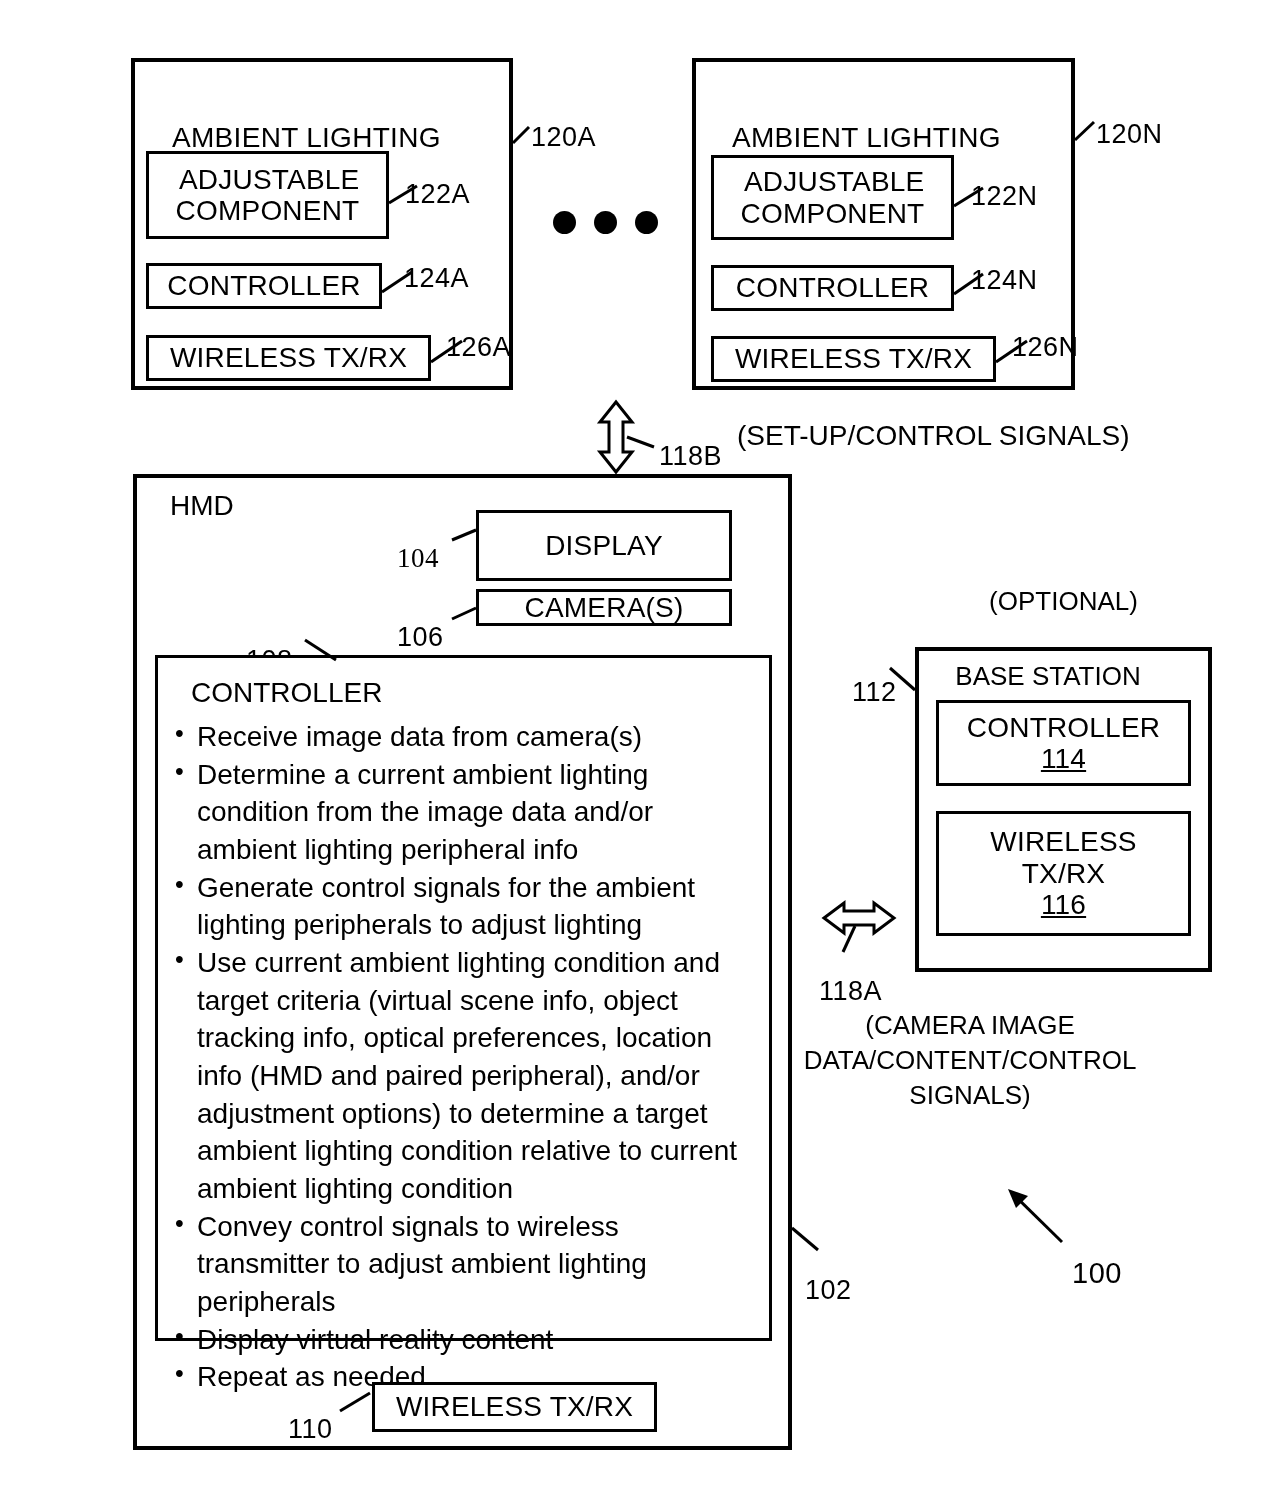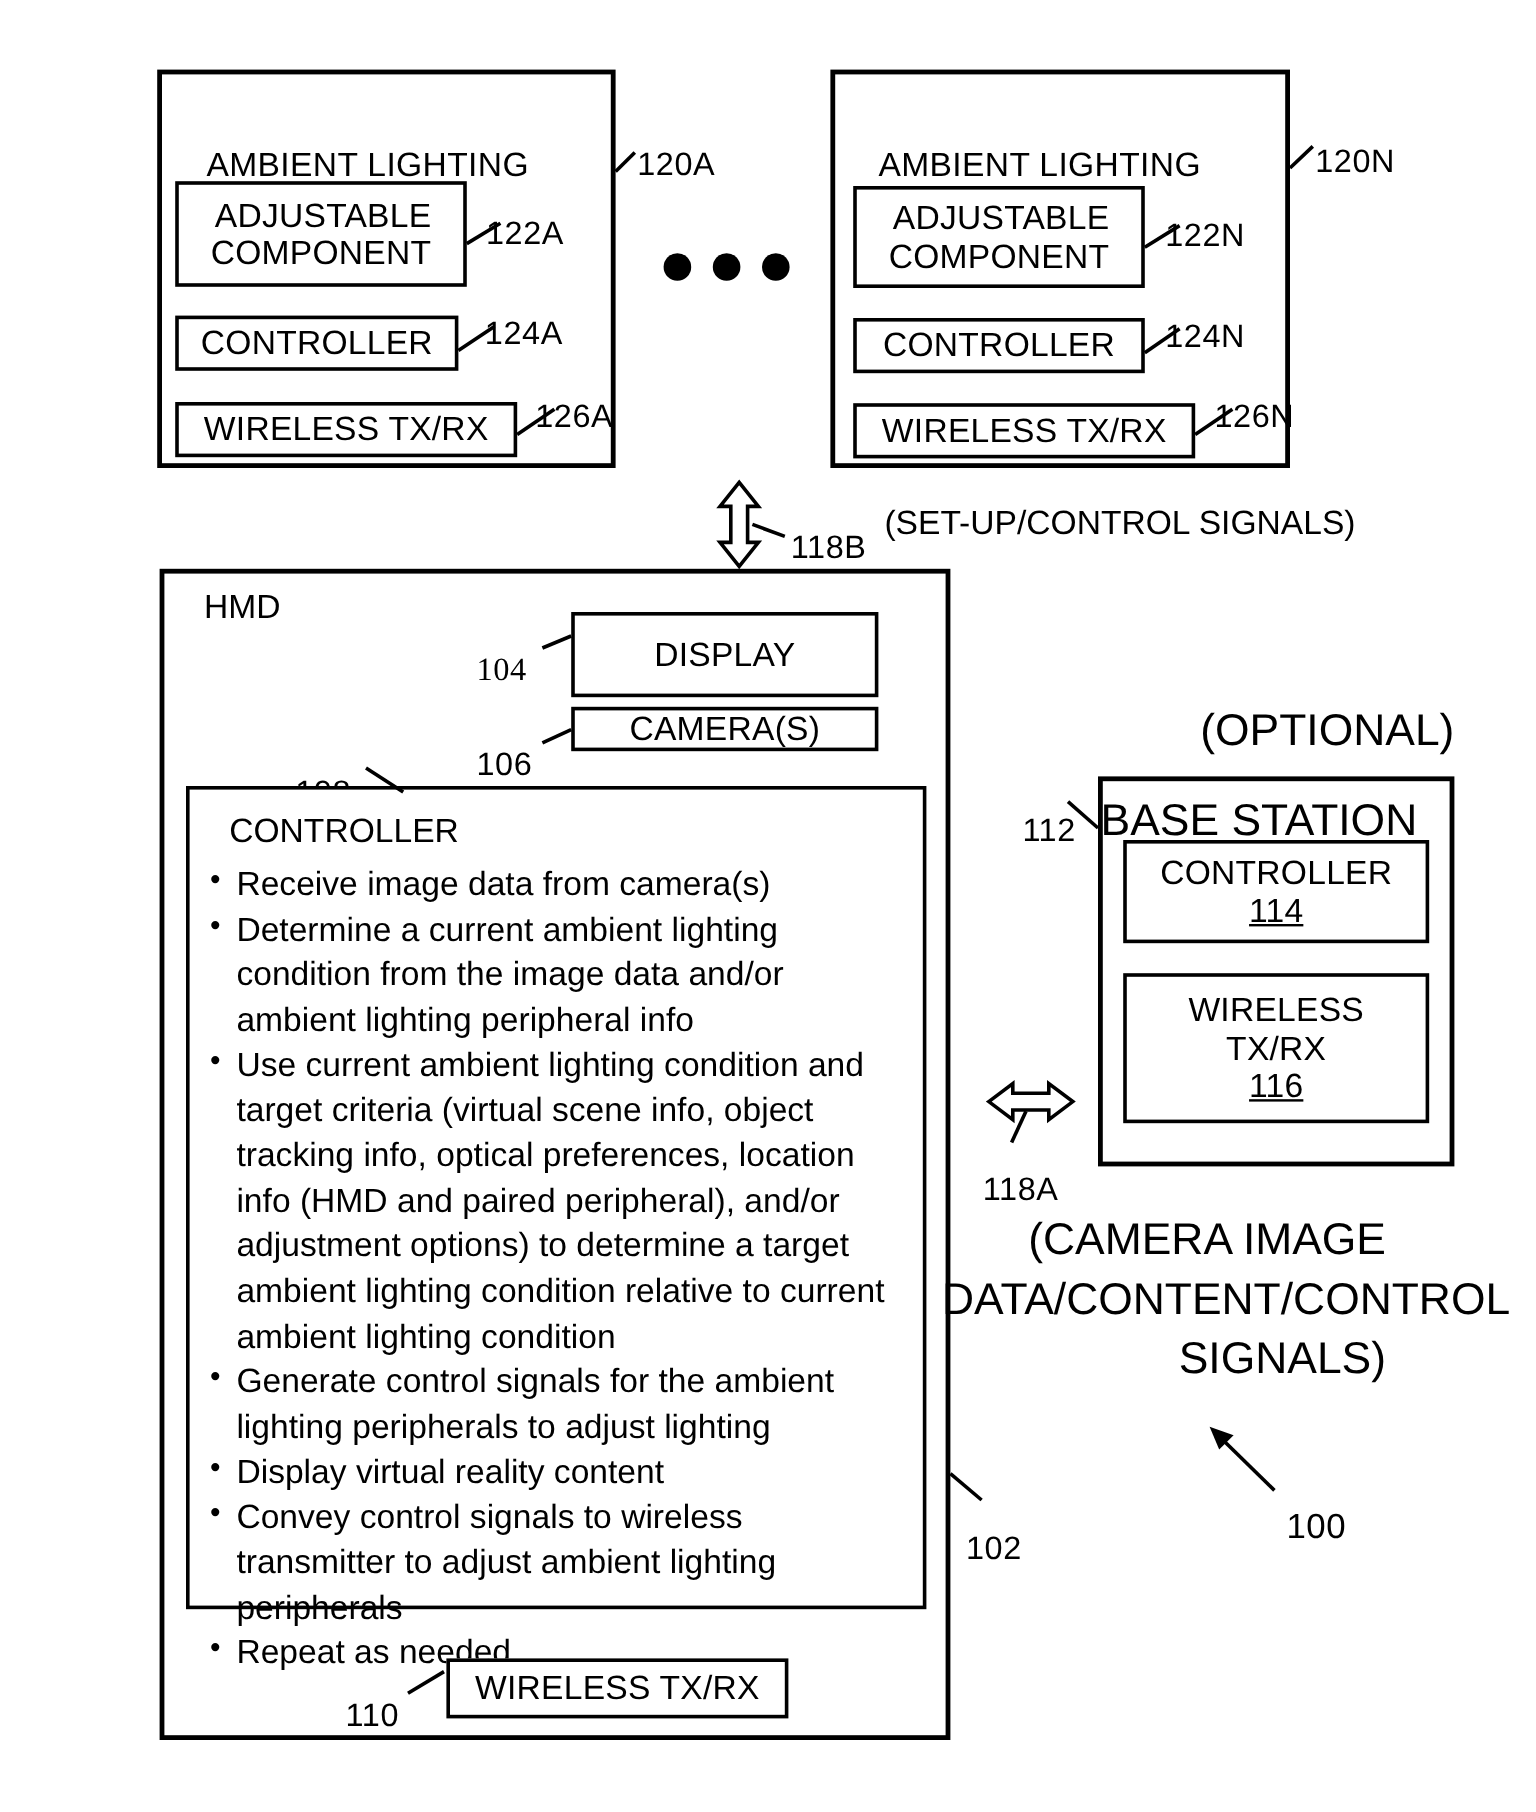--- a/index.html
+++ b/index.html
@@ -97,22 +97,22 @@
   .ctrl-list li::before {
     content: "\2022";
     position: absolute;
     left: 0px;
     top: -1px;
     font-size: 25px;
   }
   .ul { text-decoration: underline; }
   .centercap {
     position: absolute;
-    text-align: right;
-    font-size: 37px;
+    text-align: center;
+    font-size: 26px;
     line-height: 1.34;
     white-space: pre-line;
   }
 </style>
 </head>
 <body>
 
 <div id="figure">
 
   <div class="box" style="left:131px; top:58px; width:382px; height:332px;"></div>
@@ -162,24 +162,24 @@
   <div class="ref" style="left:397px; top:603px;">106</div>
 
   <div class="ref" style="left:246px; top:626px;">108</div>
 
   <div class="box" style="left:155px; top:655px; width:617px; height:686px; border-width:3px;"></div>
   <div class="lbl" style="left:191px; top:678px; font-size:28px;">CONTROLLER</div>
 
   <ul class="ctrl-list" style="left:175px; top:718px; width:580px;">
     <li>Receive image data from camera(s)</li>
     <li>Determine a current ambient lighting condition from the image data and/or ambient lighting peripheral info</li>
+    <li>Generate control signals for the ambient lighting peripherals to adjust lighting</li>
     <li>Use current ambient lighting condition and target criteria (virtual scene info, object tracking info, optical preferences, location info (HMD and paired peripheral), and/or adjustment options) to determine a target ambient lighting condition relative to current ambient lighting condition</li>
-    <li>Generate control signals for the ambient lighting peripherals to adjust lighting</li>
+    <li>Convey control signals to wireless transmitter to adjust ambient lighting peripherals</li>
     <li>Display virtual reality content</li>
-    <li>Convey control signals to wireless transmitter to adjust ambient lighting peripherals</li>
     <li>Repeat as needed</li>
   </ul>
 
   <div class="innerbox boxtext" style="left:372px; top:1382px; width:285px; height:50px;">WIRELESS TX/RX</div>
   <div class="ref" style="left:288px; top:1395px;">110</div>
 
   <div class="ref" style="left:805px; top:1256px;">102</div>
 
   <div class="centercap" style="left:915px; top:584px; width:297px;">(OPTIONAL)</div>
 

